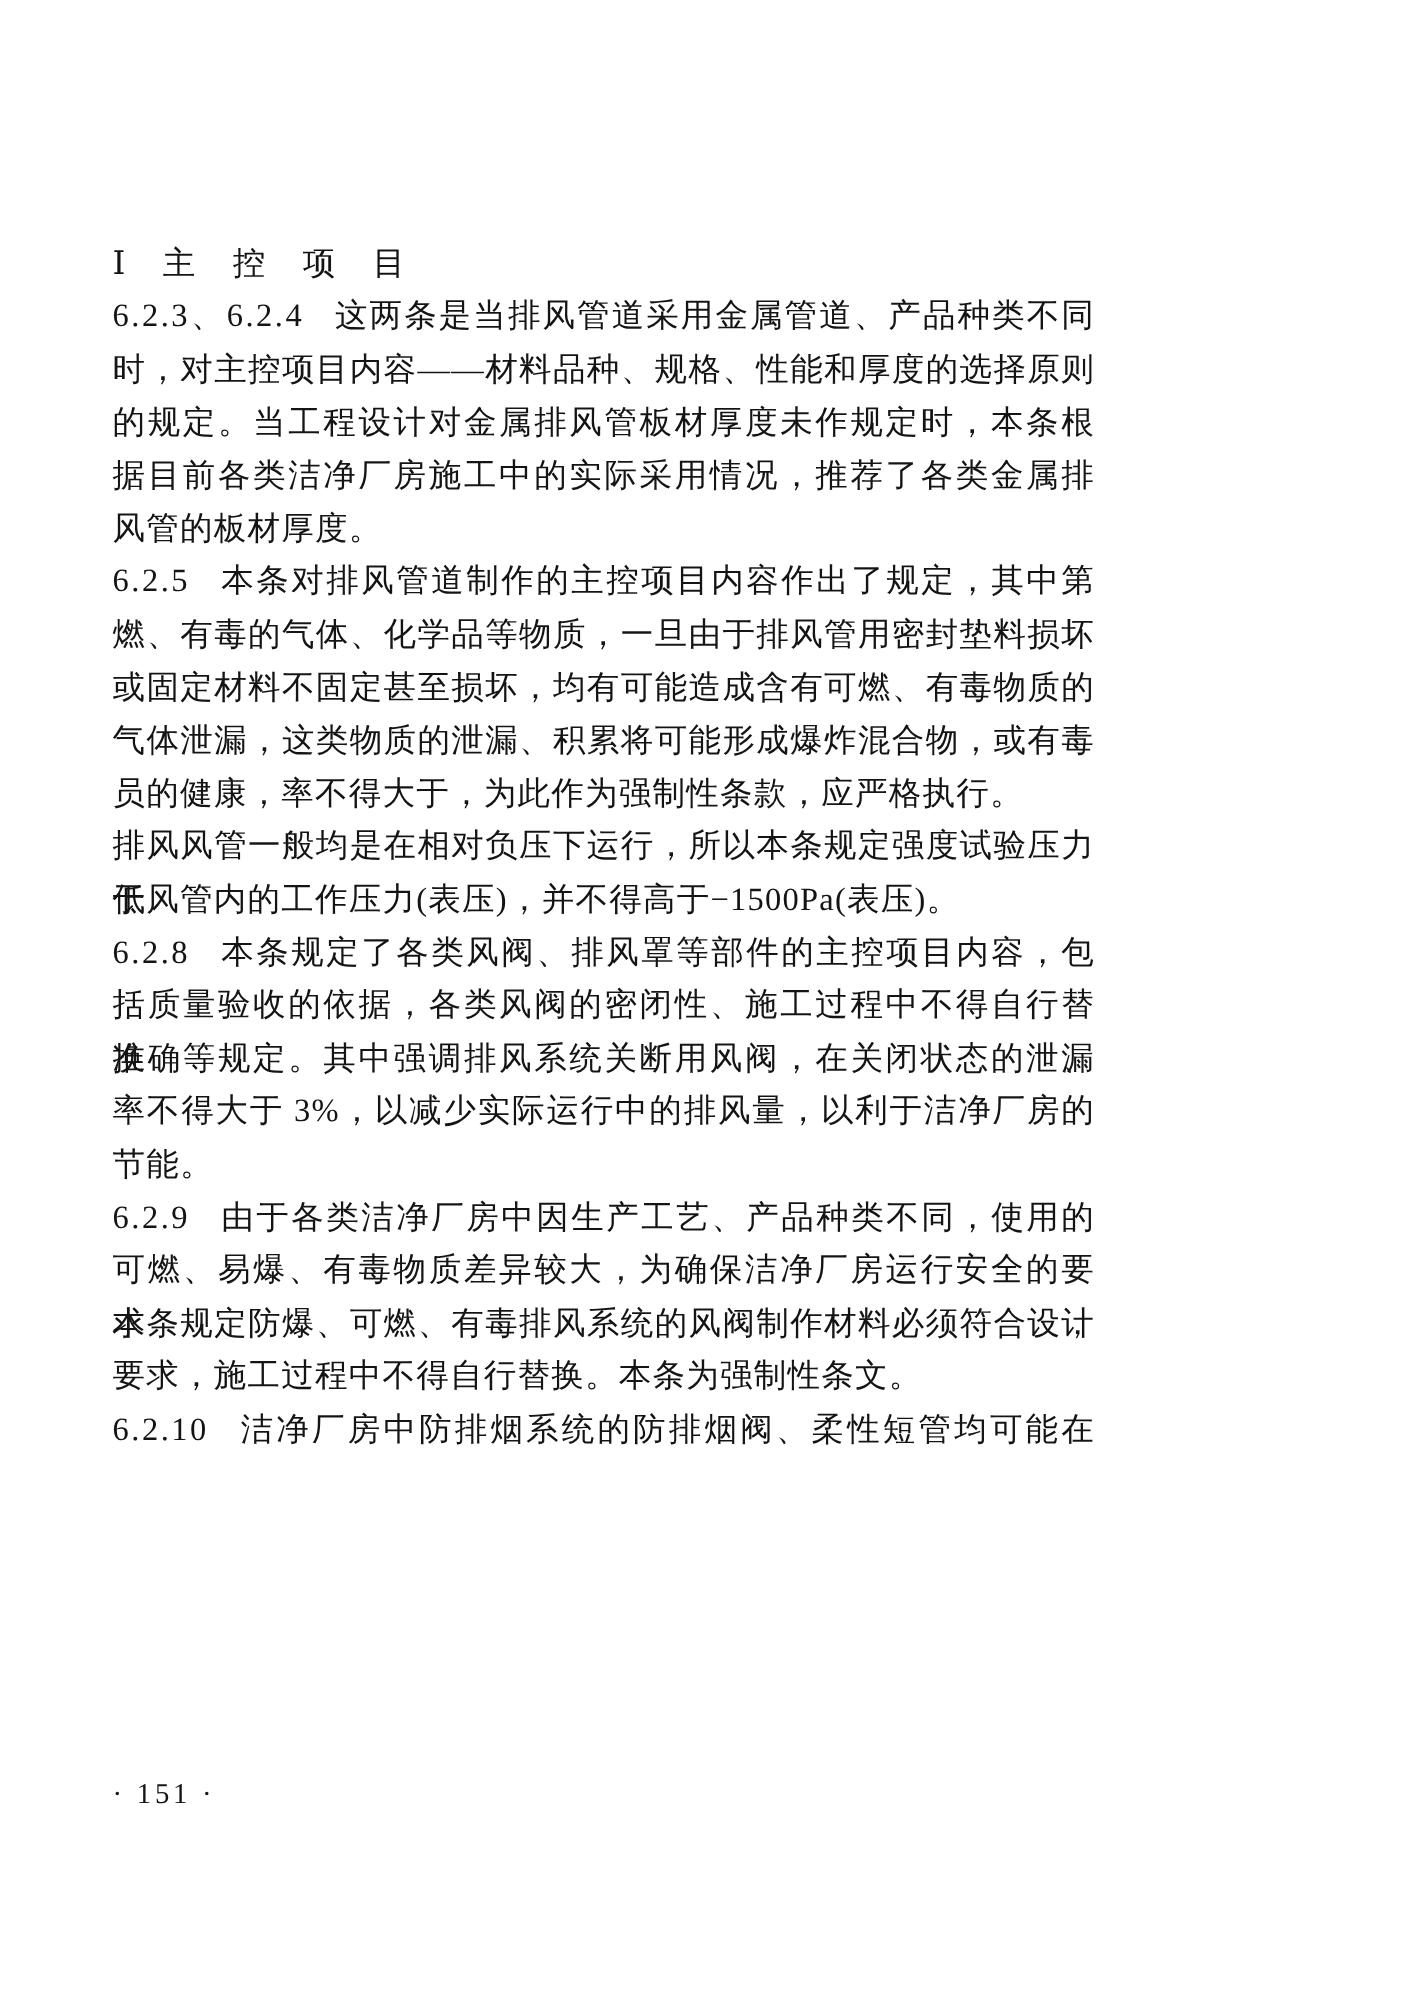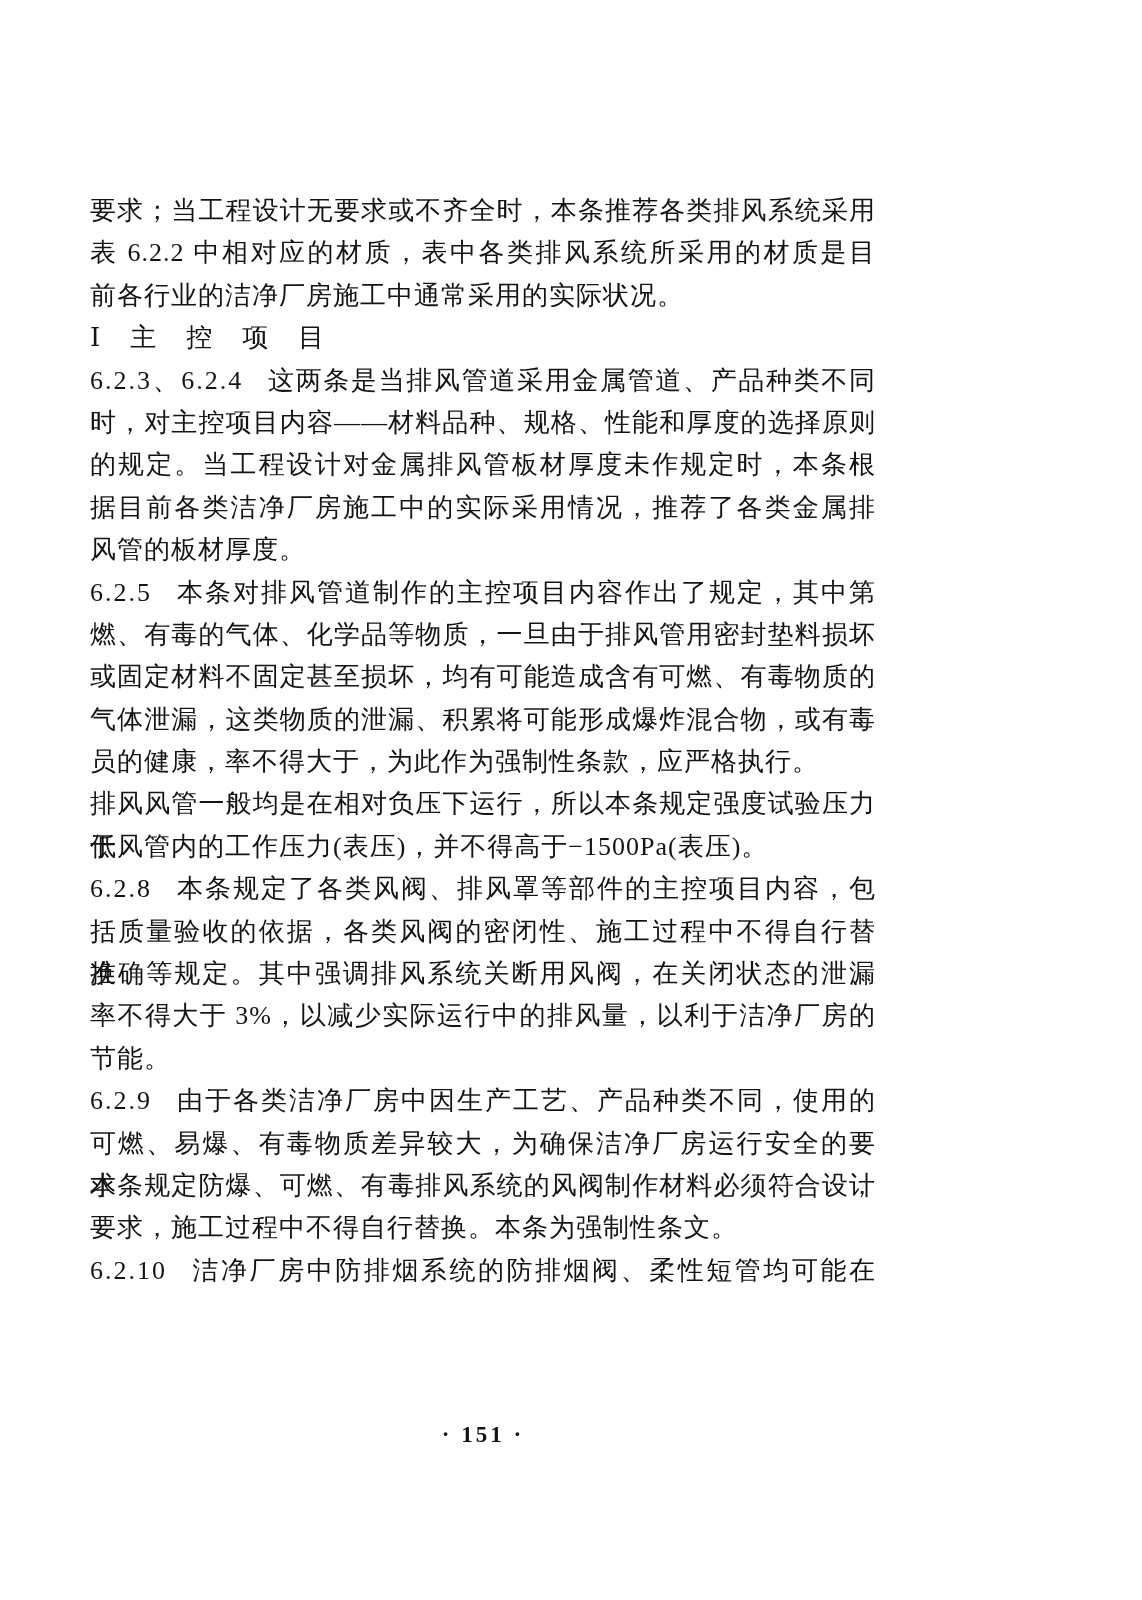--- a/index.html
+++ b/index.html
@@ -51,39 +51,33 @@
   }
   .gap {
     display: inline-block;
     width: 24px;
   }
   .page-number {
     position: absolute;
     top: 1422px;
     left: 90px;
     width: 786px;
-    text-align: center;
+    text-align: left;
     padding-right: 16px;
     font-size: 23px;
     letter-spacing: 3px;
     color: #141414;
-    font-weight: bold;
   }
 </style>
 </head>
 <body>
 
 <div class="page">
   <div class="doc">
 
-    <div>
-      <div class="line j">要求；当工程设计无要求或不齐全时，本条推荐各类排风系统采用</div>
-      <div class="line j">表 6.2.2 中相对应的材质，表中各类排风系统所采用的材质是目</div>
-      <div class="line">前各行业的洁净厂房施工中通常采用的实际状况。</div>
-    </div>
 
     <h2 class="heading-row">Ⅰ　主　控　项　目</h2>
 
     <div>
       <div class="line j"><span class="num">6.2.3、6.2.4</span><span class="gap"></span><span>这两条是当排风管道采用金属管道、产品种类不同</span></div>
       <div class="line j">时，对主控项目内容——材料品种、规格、性能和厚度的选择原则</div>
       <div class="line j">的规定。当工程设计对金属排风管板材厚度未作规定时，本条根</div>
       <div class="line j">据目前各类洁净厂房施工中的实际采用情况，推荐了各类金属排</div>
       <div class="line">风管的板材厚度。</div>
     </div>

